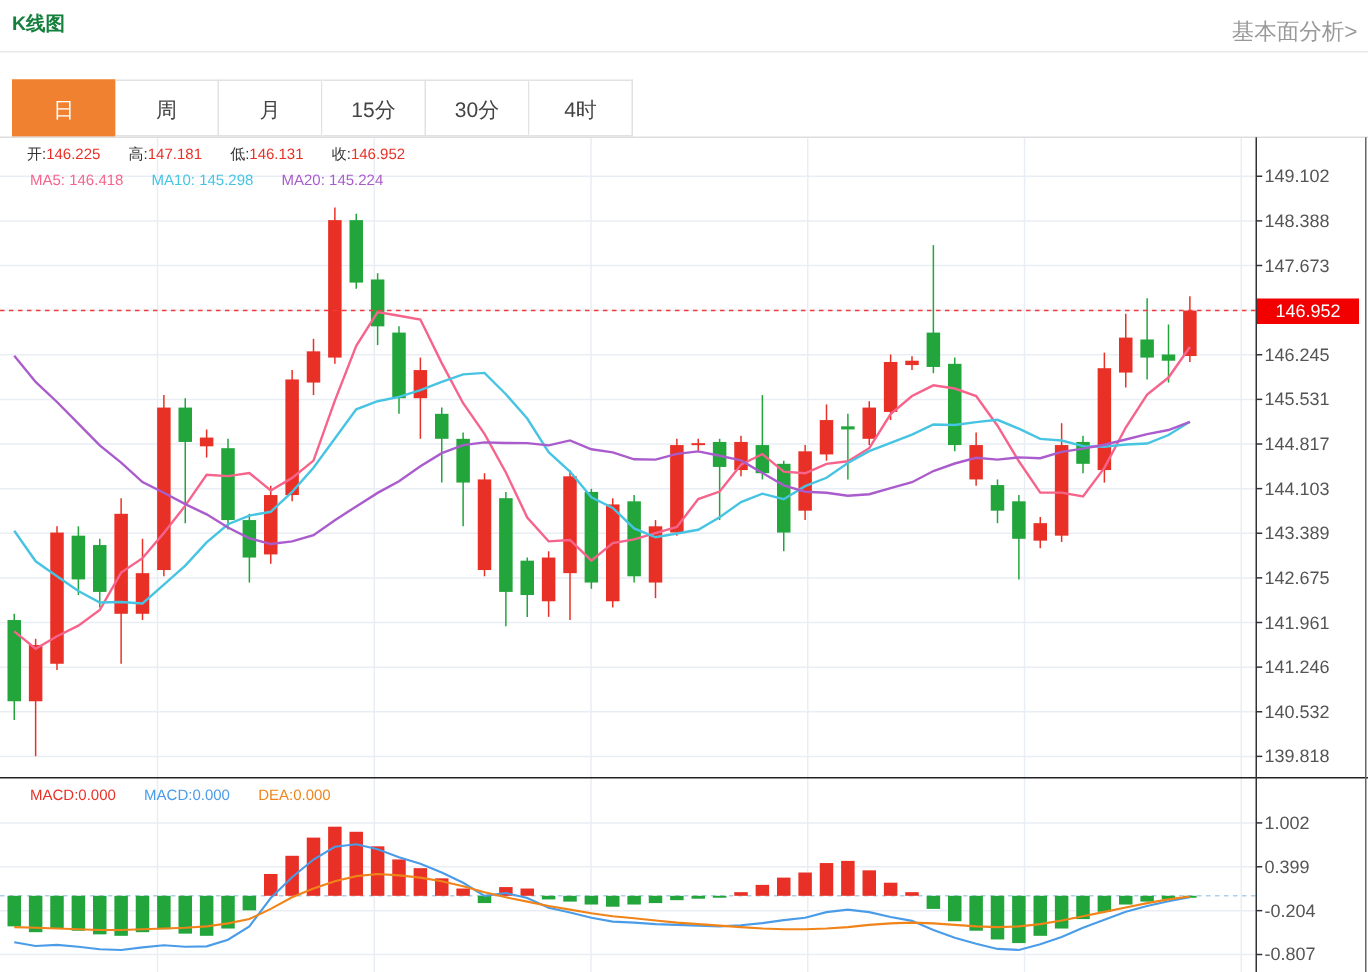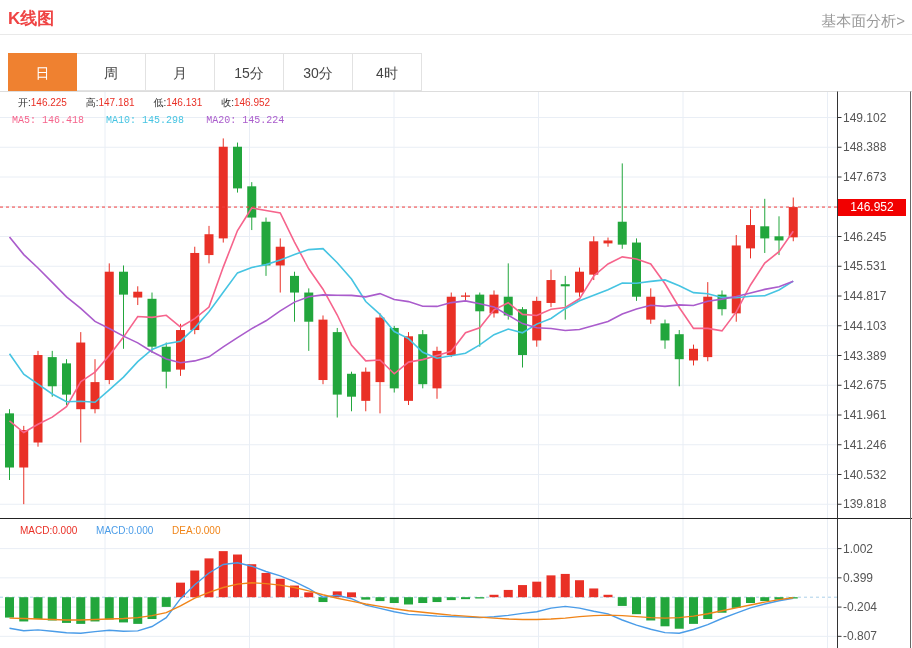--- a/index.html
+++ b/index.html
@@ -1,18 +1,18 @@
 <!DOCTYPE html>
 <html><head>
 <meta charset="utf-8">
 <style>
   html,body{margin:0;padding:0;}
   body{width:912px;height:648px;overflow:hidden;position:relative;background:#fff;
        font-family:"Liberation Sans","DejaVu Sans",sans-serif;}
-  .hdr-title{position:absolute;left:8px;top:7px;font-size:17px;font-weight:bold;color:#ef4444;}
+  .hdr-title{position:absolute;left:8px;top:7px;font-size:13px;font-weight:bold;color:#15803d;}
   .hdr-link{position:absolute;right:7px;top:12px;font-size:15px;color:#999;cursor:pointer;}
   .hdr-sep{position:absolute;left:0;top:34px;width:912px;height:1px;background:#e9e9e9;}
   .tabbar{position:absolute;left:8px;top:53px;display:flex;}
   .tab{width:69px;height:38px;line-height:38px;text-align:center;font-size:14px;color:#444;
        background:#fff;border:1px solid #e2e2e2;border-left:none;box-sizing:border-box;cursor:pointer;}
   .tab:first-child{border-left:1px solid #e2e2e2;}
   .tab.active{background:#ef8130;border-color:#ef8130;color:#fff;}
   #chart-svg{position:absolute;left:0;top:0;}
   .info-row{position:absolute;font-size:10px;white-space:nowrap;}
   .info-row .pair{margin-right:16px;}
@@ -399,21 +399,21 @@
     </g>
   </svg>
 
 <div class="info-row" style="left:18px;top:96px;">
   <span class="pair"><span style="color:#333">开:</span><span style="color:#e93026">146.225</span></span>
   <span class="pair"><span style="color:#333">高:</span><span style="color:#e93026">147.181</span></span>
   <span class="pair"><span style="color:#333">低:</span><span style="color:#e93026">146.131</span></span>
   <span class="pair"><span style="color:#333">收:</span><span style="color:#e93026">146.952</span></span>
 </div>
 
-<div class="info-row" style="left:12px;top:115px;font-family:Liberation Mono, monospace;">
+<div class="info-row" style="left:20px;top:115px;">
   <span class="pair" style="color:#f6648c"><span>MA5:</span> <span>146.418</span></span>
   <span class="pair" style="color:#46c4e2"><span>MA10:</span> <span>145.298</span></span>
   <span class="pair" style="color:#aa5ccc"><span>MA20:</span> <span>145.224</span></span>
 </div>
 
 <div class="info-row" style="left:20px;top:525px;">
   <span class="pair" style="color:#e93026"><span>MACD:</span><span>0.000</span></span>
   <span class="pair" style="color:#4a9ce8"><span>MACD:</span><span>0.000</span></span>
   <span class="pair" style="color:#f08418"><span>DEA:</span><span>0.000</span></span>
 </div>

